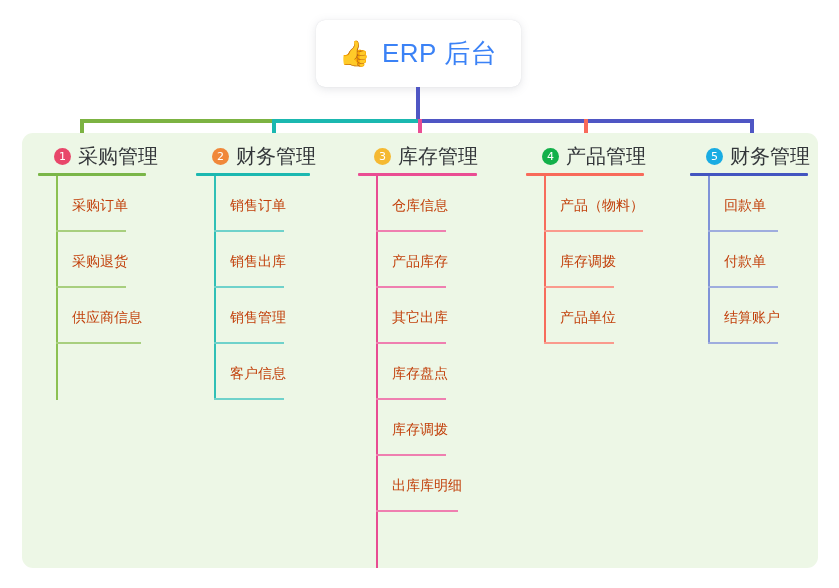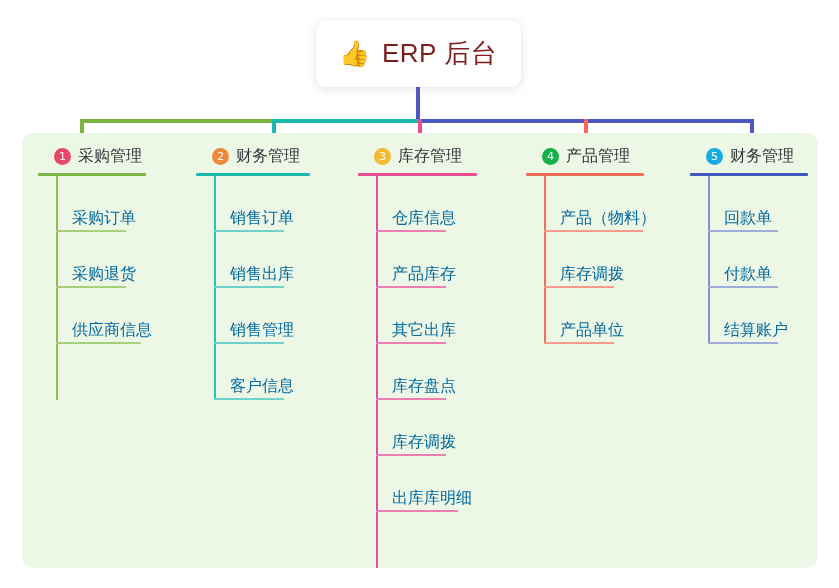--- a/index.html
+++ b/index.html
@@ -38,21 +38,21 @@
     gap: 11px;
     box-sizing: border-box;
   }
   .root-emoji {
     font-size: 25px;
     line-height: 1;
     display: inline-block;
   }
   .root-title {
     font-size: 26px;
-    color: #7f1d1d;
+    color: #3b82f6;
     letter-spacing: 0.5px;
     white-space: nowrap;
   }
 
   
   .ln { position: absolute; }
 
   
   .panel {
     position: absolute;
@@ -82,21 +82,21 @@
     height: 17px;
     border-radius: 50%;
     color: #ffffff;
     font-size: 11px;
     line-height: 17px;
     text-align: center;
     font-family: "DejaVu Sans", sans-serif;
     flex: none;
   }
   .col-title {
-    font-size: 16px;
+    font-size: 20px;
     color: #33363a;
     white-space: nowrap;
   }
   .col-rule {
     height: 3px;
     border-radius: 1px;
     margin-top: 6px;
   }
 
   
@@ -111,23 +111,23 @@
     width: 2px;
   }
   .item {
     position: relative;
     height: 56px;
     box-sizing: border-box;
   }
   .item-label {
     position: absolute;
     left: 34px;
-    top: 32px;
-    font-size: 16px;
-    color: #0369a1;
+    top: 21px;
+    font-size: 14px;
+    color: #c2410c;
     white-space: nowrap;
   }
   .item-rule {
     position: absolute;
     left: 18px;
     bottom: 0;
     height: 1.6px;
   }
 </style>
 </head>

